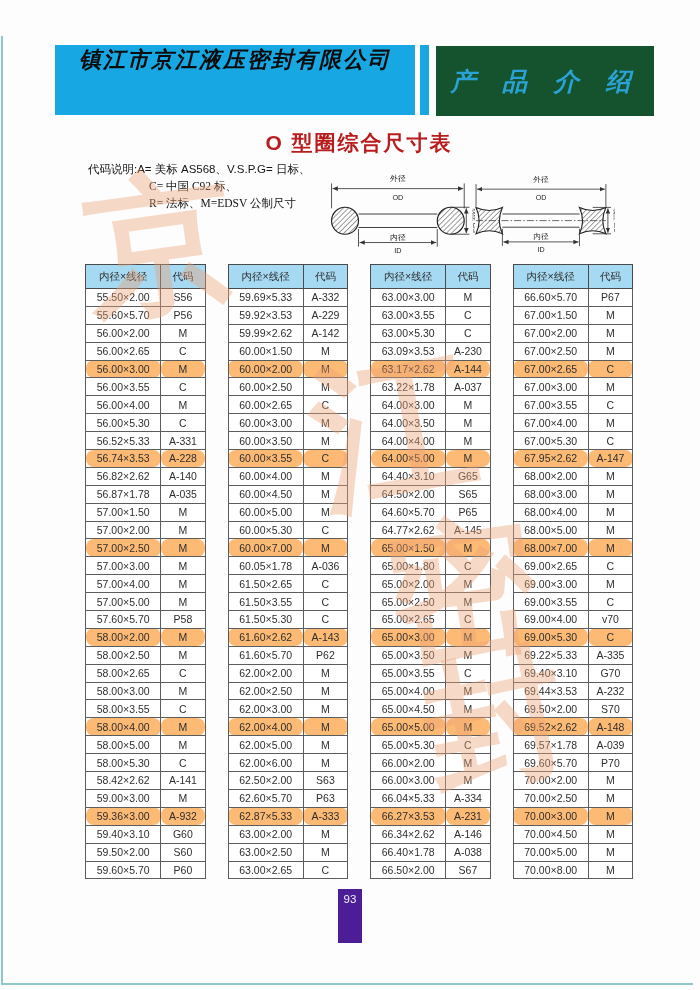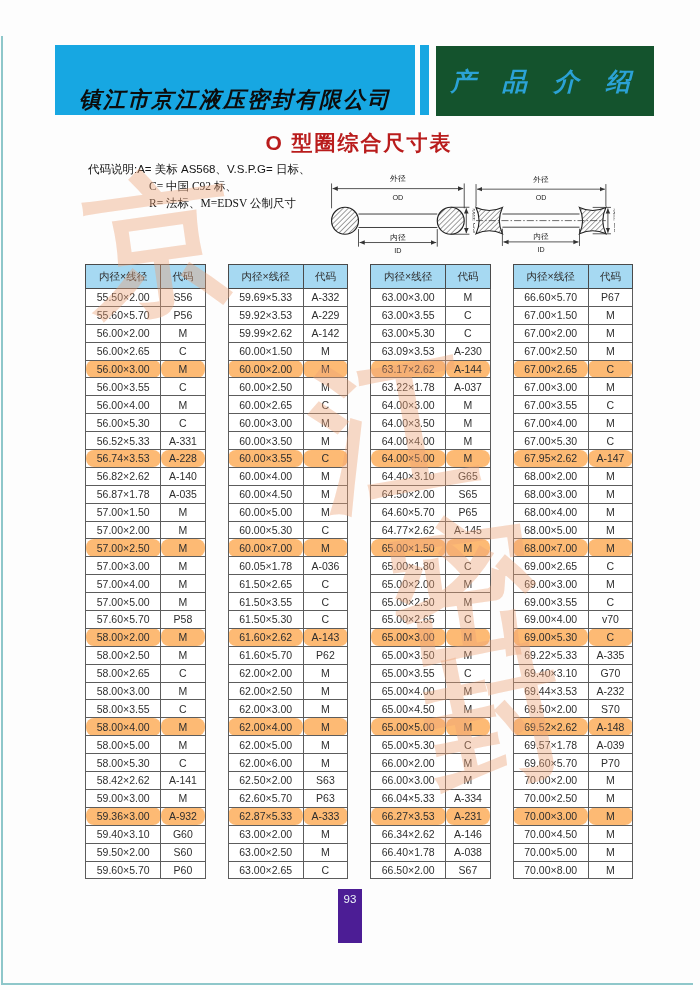--- a/index.html
+++ b/index.html
@@ -4,21 +4,21 @@
 <style>
   html,body{margin:0;padding:0;}
   body{width:700px;height:990px;position:relative;background:#fdfdfd;overflow:hidden;
        font-family:"Liberation Sans",sans-serif;}
   .edge{position:absolute;background:#8ec7ca;}
   .edge-left{left:1px;top:36px;width:2px;height:948px;}
   .edge-bottom{left:1px;top:983px;width:692px;height:2px;}
 
   
   .hdr-left{position:absolute;left:55px;top:45px;width:360px;height:70px;background:#17a7e2;
-            display:flex;align-items:flex-end;justify-content:center;}
+            display:flex;align-items:flex-start;justify-content:center;}
   .hdr-left span{font-family:"DejaVu Serif",serif;font-style:italic;font-weight:bold;
                  font-size:22px;color:#0c0c0c;letter-spacing:2px;white-space:nowrap;}
   .hdr-stripe{position:absolute;left:420px;top:45px;width:9px;height:70px;background:#17a7e2;}
   .hdr-right{position:absolute;left:436px;top:46px;width:218px;height:70px;background:#14532d;
              display:flex;align-items:center;justify-content:center;}
   .hdr-right span{font-family:"DejaVu Serif",serif;font-style:italic;font-weight:bold;
                   font-size:25px;color:#2ba2d6;letter-spacing:9px;white-space:nowrap;}
 
   .page-title{position:absolute;left:85px;top:129px;width:548px;text-align:center;
               font-size:21px;font-weight:bold;color:#b91c1c;letter-spacing:2px;}

